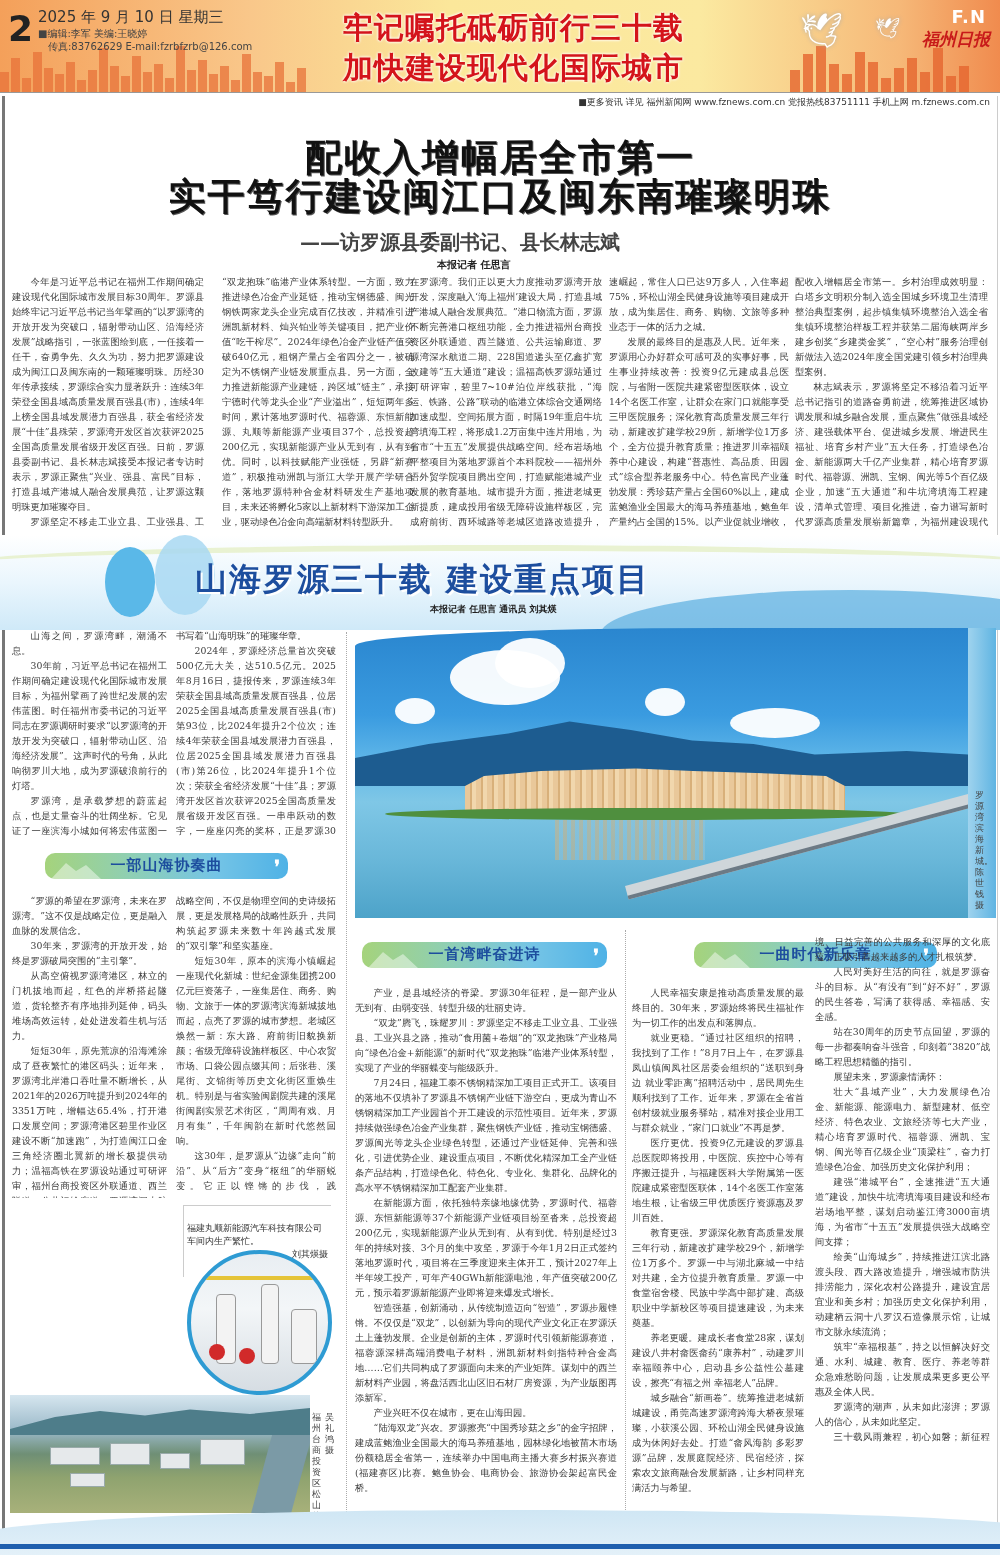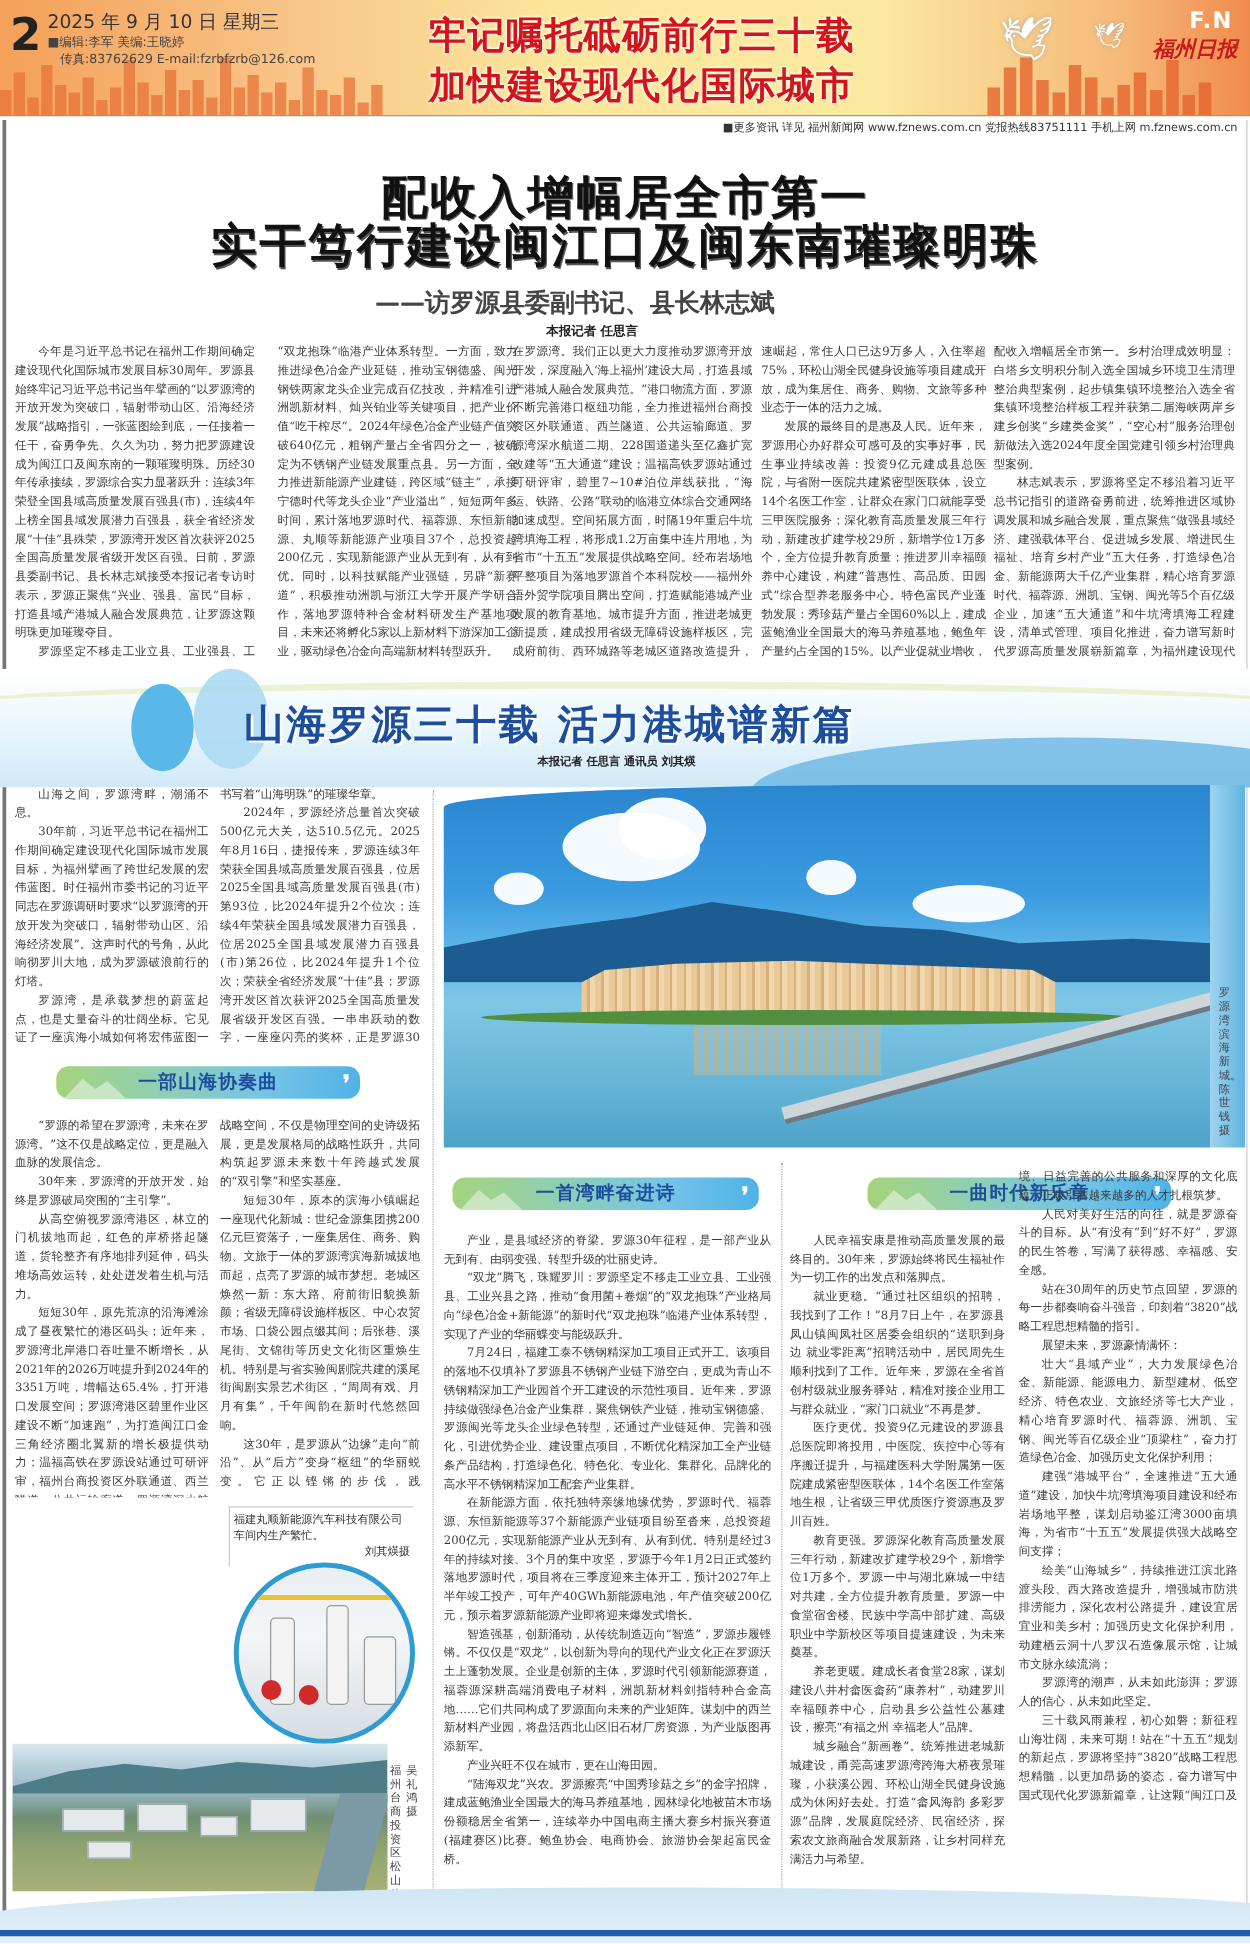--- a/index.html
+++ b/index.html
@@ -42,21 +42,21 @@
 .photo-main .shore{position:absolute;left:30px;top:180px;width:520px;height:12px;background:#4f8f3e;border-radius:50%}
 .photo-main .reflect{position:absolute;left:200px;top:192px;width:150px;height:40px;background:repeating-linear-gradient(90deg,#c9b48a 0 4px,#8fc2d8 4px 8px);opacity:.6}
 .photo-main .bridge{position:absolute;left:270px;top:258px;width:380px;height:14px;background:#cfd6da;transform:rotate(-15deg);transform-origin:left top;border-bottom:4px solid #6c7a85}
 .photo-strip{position:absolute;left:968px;top:628px;width:28px;height:290px;background:linear-gradient(90deg,#9fd3ee,#5fb4e2)}
 .photo-credit-main{position:absolute;left:975px;top:790px;width:14px;font:9px "DejaVu Serif",serif;color:#444;line-height:11px;word-break:break-all}
 .sub-banner{position:absolute;height:26px;border-radius:10px;background:linear-gradient(90deg,#a5d37c 0%,#8fcfb3 35%,#74c4e6 70%,#4fb2e6 100%);overflow:hidden}
 .sub-banner .mtn{position:absolute;left:6px;bottom:0;width:50px;height:20px;background:rgba(255,255,255,.45);clip-path:polygon(0 100%,30% 20%,50% 60%,70% 30%,100% 100%)}
 .sub-banner .lbl{position:absolute;left:0;right:0;top:3px;text-align:center;font:bold 15px "DejaVu Sans",sans-serif;color:#1d4e9e;letter-spacing:1px}
 .sub-banner .swirl{position:absolute;right:8px;top:3px;font:bold 18px "DejaVu Serif",serif;color:#fff}
 .dotline{position:absolute;border-left:1px dotted #aaa}
-.robot-caption{position:absolute;left:183px;top:1205px;width:148px;font:9px "DejaVu Serif",serif;line-height:13px;color:#333;border-left:1px solid #ccc;border-top:1px solid #ccc;padding:4px 3px}
+.robot-caption{position:absolute;left:183px;top:1205px;width:148px;font:9px "DejaVu Serif",serif;line-height:13px;color:#333;border-left:1px solid #ccc;border-top:1px solid #ccc;padding:16px 3px}
 .robot-caption .credit{text-align:right;display:block}
 .robot-photo{position:absolute;left:187px;top:1250px;width:145px;height:145px;border-radius:50%;border:4px solid #2e9bd3;overflow:hidden;background:linear-gradient(180deg,#e9eef2 0%,#f3f6f8 40%,#d6dde3 100%)}
 .robot-photo .arm{position:absolute;background:#f3f3f3;border:1px solid #999;border-radius:4px}
 .robot-photo .red{position:absolute;width:16px;height:16px;border-radius:50%;background:#d12a2a}
 .aerial{position:absolute;left:10px;top:1395px;width:300px;height:118px;overflow:hidden;background:linear-gradient(180deg,#d6e6ef 0%,#9bb9c9 30%,#6f8f75 50%,#8fa36f 70%,#a8b17a 100%)}
 .aerial .hills{position:absolute;left:0;top:10px;width:300px;height:30px;background:#4e7d8a;clip-path:polygon(0 80%,15% 40%,30% 20%,45% 35%,60% 15%,80% 30%,100% 10%,100% 100%,0 100%)}
 .aerial .bldg{position:absolute;background:#e6e9eb;border:1px solid #9aa}
 .aerial .river{position:absolute;right:10px;top:40px;width:40px;height:90px;background:#7b9aa6;transform:skewX(-15deg)}
 .aerial-credit{position:absolute;left:312px;top:1412px;width:26px;font:9px "DejaVu Serif",serif;line-height:11px;color:#444;display:flex;gap:2px}
 .aerial-credit span{display:block;width:11px;word-break:break-all}
@@ -156,21 +156,21 @@
   <p>林志斌表示，罗源将坚定不移沿着习近平总书记指引的道路奋勇前进，统筹推进区域协调发展和城乡融合发展，重点聚焦“做强县域经济、建强载体平台、促进城乡发展、增进民生福祉、培育乡村产业”五大任务，打造绿色冶金、新能源两大千亿产业集群，精心培育罗源时代、福蓉源、洲凯、宝钢、闽光等5个百亿级企业，加速“五大通道”和牛坑湾填海工程建设，清单式管理、项目化推进，奋力谱写新时代罗源高质量发展崭新篇章，为福州建设现代化国际城市作出新的更大贡献。</p>
 </div>
 
 <div class="band">
   <div class="sky"></div>
   <div class="wave"></div>
   <div class="bubble" style="left:105px;top:12px;width:50px;height:70px;background:#5ab8e8;"></div>
   <div class="bubble" style="left:155px;top:0;width:60px;height:80px;background:#a8d8f2;opacity:.85"></div>
   <div class="bubble" style="left:600px;top:55px;width:500px;height:90px;background:#5aaee0;opacity:.7"></div>
 </div>
-<div class="section-title">山海罗源三十载  活力港城谱新篇</div>
+<div class="section-title">山海罗源三十载  建设重点项目</div>
 <div class="byline2">本报记者  任思言  通讯员  刘其煐</div>
 
 <div class="col" style="left:12px;top:628px;width:155px;height:210px;">
   <p>山海之间，罗源湾畔，潮涌不息。</p>
   <p>30年前，习近平总书记在福州工作期间确定建设现代化国际城市发展目标，为福州擘画了跨世纪发展的宏伟蓝图。时任福州市委书记的习近平同志在罗源调研时要求“以罗源湾的开放开发为突破口，辐射带动山区、沿海经济发展”。这声时代的号角，从此响彻罗川大地，成为罗源破浪前行的灯塔。</p>
   <p>罗源湾，是承载梦想的蔚蓝起点，也是丈量奋斗的壮阔坐标。它见证了一座滨海小城如何将宏伟蓝图一笔一画镌刻成现实图景。三十载传承接续，三十载砥砺奋进，罗源人民用智慧和汗水，在福州北翼、罗源湾畔，奋力</p>
 </div>
 <div class="col" style="left:176px;top:628px;width:160px;height:210px;">
   <p class="noind">书写着“山海明珠”的璀璨华章。</p>
   <p>2024年，罗源经济总量首次突破500亿元大关，达510.5亿元。2025年8月16日，捷报传来，罗源连续3年荣获全国县域高质量发展百强县，位居2025全国县域高质量发展百强县(市)第93位，比2024年提升2个位次；连续4年荣获全国县域发展潜力百强县，位居2025全国县域发展潜力百强县(市)第26位，比2024年提升1个位次；荣获全省经济发展“十佳”县；罗源湾开发区首次获评2025全国高质量发展省级开发区百强。一串串跃动的数字，一座座闪亮的奖杯，正是罗源30年来最响亮的回答，是“3820”战略工程思想精髓在罗川大地结出的丰硕果实。</p>
@@ -270,20 +270,21 @@
 
 </div>
 <div class="col" style="left:815px;top:934px;width:175px;height:510px;">
   <p class="noind">境、日益完善的公共服务和深厚的文化底蕴，正吸引着越来越多的人才扎根筑梦。</p>
   <p>人民对美好生活的向往，就是罗源奋斗的目标。从“有没有”到“好不好”，罗源的民生答卷，写满了获得感、幸福感、安全感。</p>
   <p>站在30周年的历史节点回望，罗源的每一步都奏响奋斗强音，印刻着“3820”战略工程思想精髓的指引。</p>
   <p>展望未来，罗源豪情满怀：</p>
   <p>壮大“县域产业”，大力发展绿色冶金、新能源、能源电力、新型建材、低空经济、特色农业、文旅经济等七大产业，精心培育罗源时代、福蓉源、洲凯、宝钢、闽光等百亿级企业“顶梁柱”，奋力打造绿色冶金、加强历史文化保护利用；</p>
   <p>建强“港城平台”，全速推进“五大通道”建设，加快牛坑湾填海项目建设和经布岩场地平整，谋划启动鉴江湾3000亩填海，为省市“十五五”发展提供强大战略空间支撑；</p>
   <p>绘美“山海城乡”，持续推进江滨北路渡头段、西大路改造提升，增强城市防洪排涝能力，深化农村公路提升，建设宜居宜业和美乡村；加强历史文化保护利用，动建栖云洞十八罗汉石造像展示馆，让城市文脉永续流淌；</p>
+  <p>筑牢“幸福根基”，持之以恒解决好交通、水利、城建、教育、医疗、养老等群众急难愁盼问题，让发展成果更多更公平惠及全体人民。</p>
   <p>罗源湾的潮声，从未如此澎湃；罗源人的信心，从未如此坚定。</p>
   <p>三十载风雨兼程，初心如磐；新征程山海壮阔，未来可期！站在“十五五”规划的新起点，罗源将坚持“3820”战略工程思想精髓，以更加昂扬的姿态，奋力谱写中国式现代化罗源新篇章，让这颗“闽江口及闽东南的明珠”绽放出更加璀璨夺目的时代光华！</p>
 </div>
 
 <div class="footer-wave">
   <div class="w1"></div>
   <div class="bar"></div>
 </div>
 
 </body></html>

